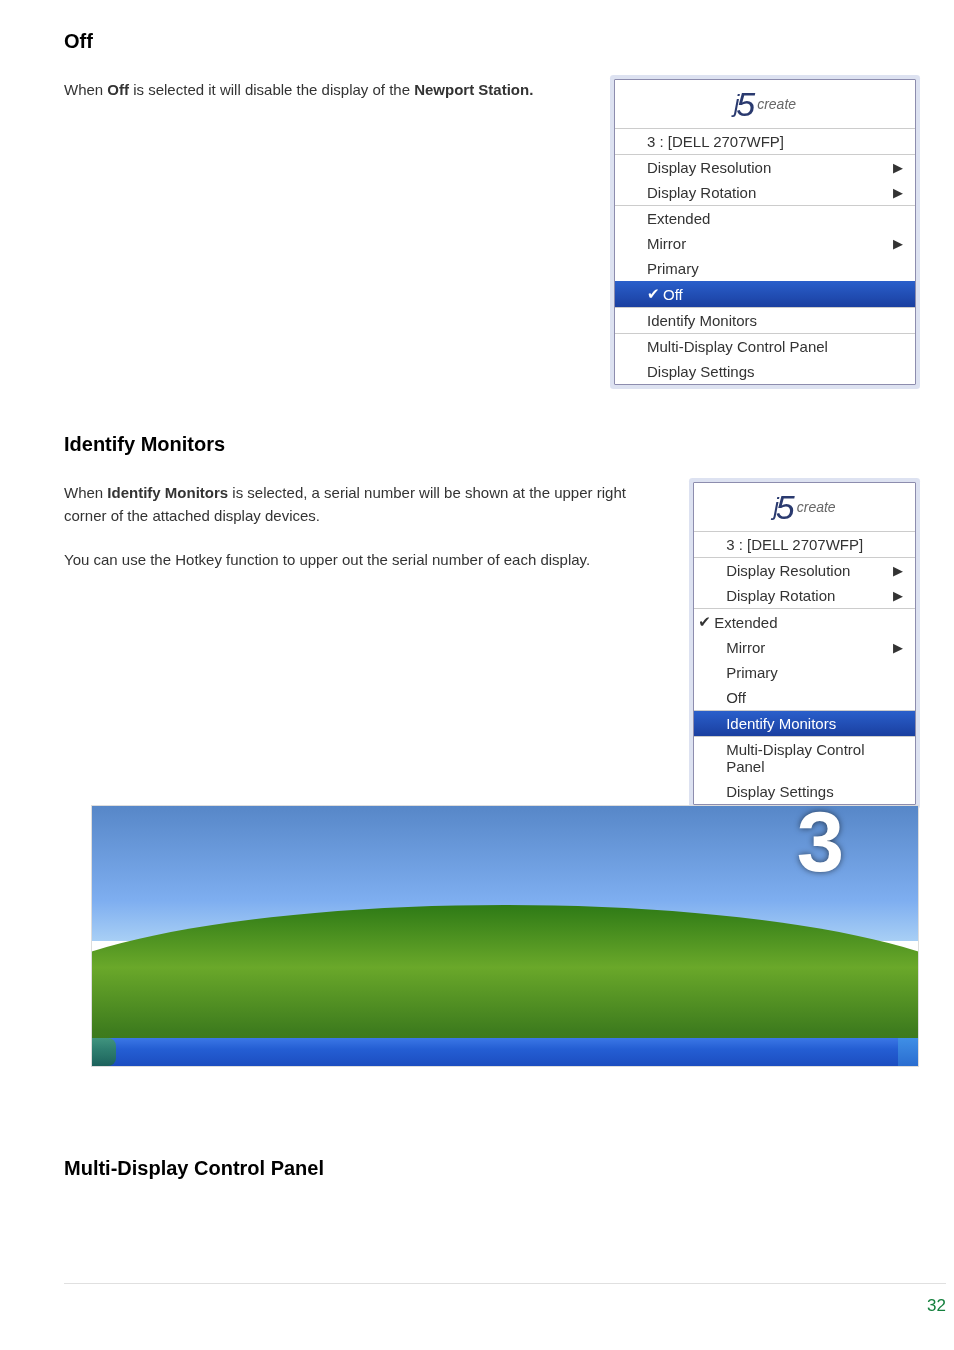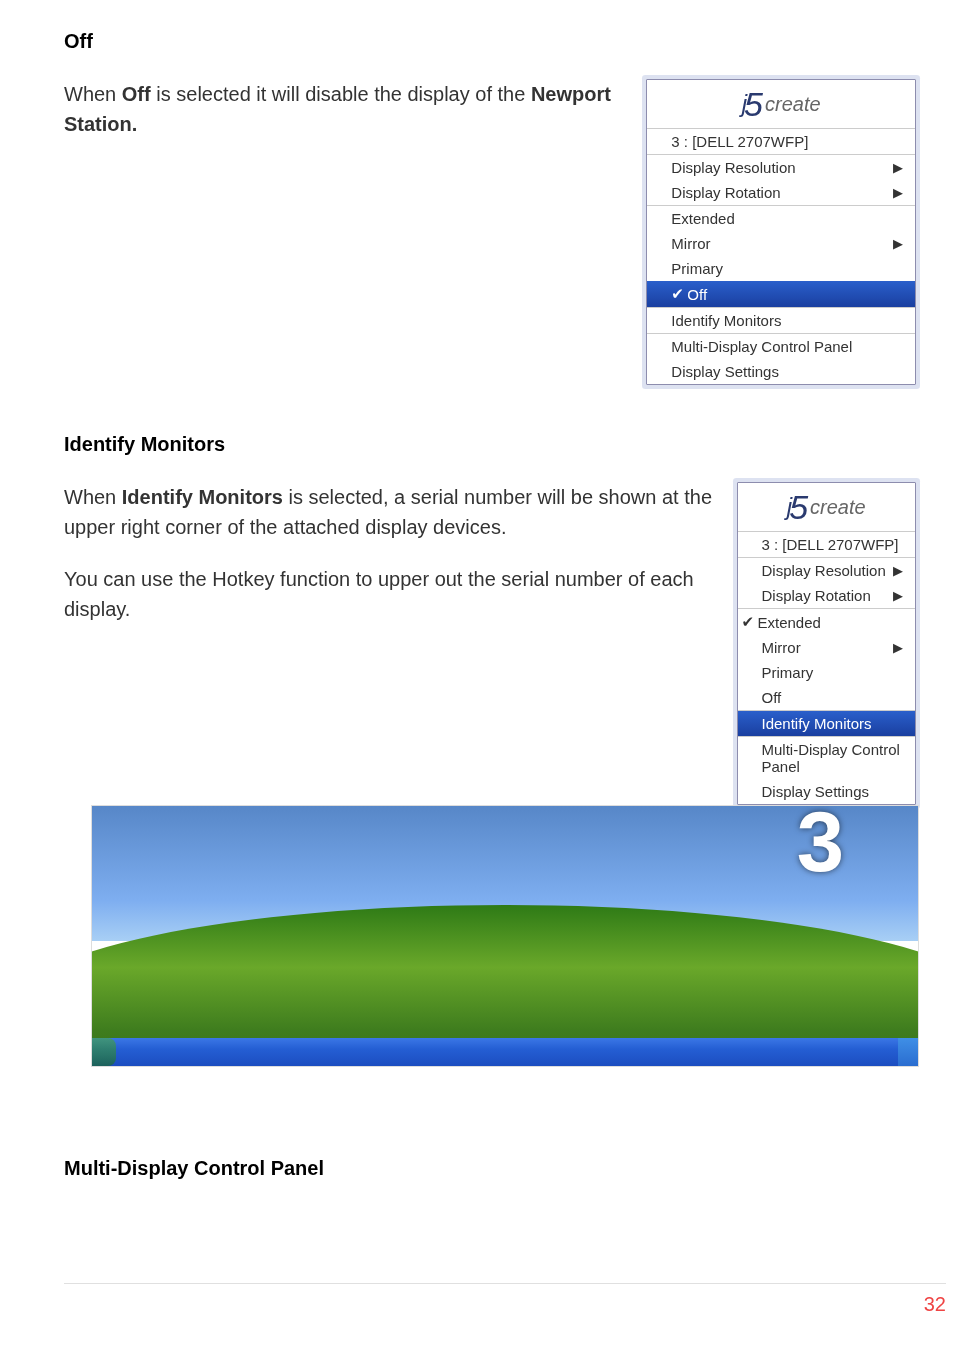--- a/index.html
+++ b/index.html
@@ -1,41 +1,41 @@
 <!DOCTYPE html>
 <html><head>
 <meta charset="utf-8">
 <style>
   html,body{margin:0;padding:0;font-family:"Segoe UI","Century Gothic",Arial,sans-serif;background:#fff;}
   .page{width:954px;height:1350px;position:relative;box-sizing:border-box;padding:30px 36px 0 36px;margin-left:28px;}
   .heading{font-weight:bold;font-size:20px;}
-  .body-text{font-size:20px;color:#333;line-height:1.5;font-family:"Century Gothic","Segoe UI",Arial,sans-serif;}
+  .body-text{font-size:15px;color:#333;line-height:1.5;font-family:"Century Gothic","Segoe UI",Arial,sans-serif;}
   .body-text .bold{font-weight:bold;}
   .section-row{display:flex;align-items:flex-start;gap:24px;}
   .text-col{flex:1 1 auto;min-width:0;}
   .menu-card{width:300px;background:#fff;border:1px solid #8d8dae;border-radius:1px;box-shadow:0 0 0 4px rgba(30,60,160,0.15);margin-right:30px;}
   .logo-row{height:48px;display:flex;align-items:center;justify-content:center;font-style:italic;color:#2a3a6f;font-size:24px;}
   .logo-row .j{color:#2a3a6f;font-weight:normal;margin-right:-3px;}
   .logo-row .five{font-size:34px;font-weight:normal;color:#2a3a6f;margin-right:2px;}
-  .logo-row .create{font-size:20px;color:#666;}
+  .logo-row .create{font-size:14px;color:#666;}
   .menu-divider{border-top:1px solid #ccc;}
-  .menu-item{display:flex;align-items:center;justify-content:space-between;padding:4px 12px 4px 24px;font-size:15px;color:#333;font-family:"Segoe UI",Arial,sans-serif;}
+  .menu-item{display:flex;align-items:center;justify-content:space-between;padding:4px 12px 4px 32px;font-size:15px;color:#333;font-family:"Segoe UI",Arial,sans-serif;}
   .menu-item.selected{background:linear-gradient(#2a5fcb,#1a3fa0);color:#fff;}
   .menu-item .check{width:16px;display:inline-block;}
   .menu-item .label{flex:1;}
   .menu-item .arrow{margin-left:auto;font-size:13px;}
   .wallpaper{margin-top:0;position:relative;width:826px;height:260px;overflow:hidden;border:1px solid #ddd;align-self:center;}
   .sky{position:absolute;inset:0;height:52%;background:linear-gradient(#5787c8,#7eaef0 70%,#a8cff5);}
   .hill{position:absolute;left:-10%;right:-10%;top:38%;height:80%;border-radius:50% 50% 0 0;background:linear-gradient(#2e7a16,#6aa82a 30%,#3f7d1e 60%,#2b5c14);}
   .overlay-num{position:absolute;top:6px;right:0;width:195px;height:60px;display:flex;align-items:center;justify-content:center;color:#fff;}
   .overlay-num span{font-size:85px;font-weight:bold;text-shadow:0 0 6px rgba(0,0,0,0.6);}
   .taskbar{position:absolute;left:0;right:0;bottom:0;height:28px;background:linear-gradient(#3b77e6,#245ed3 40%,#1c4dc0);display:flex;align-items:center;justify-content:space-between;}
   .start{height:100%;padding:0 12px;display:flex;align-items:center;background:linear-gradient(#45a83a,#2e8a27 60%,#1c6e19);color:#fff;font-size:11px;font-weight:bold;border-radius:0 8px 8px 0;opacity:0.6;}
   .tray{height:100%;padding:0 10px;display:flex;align-items:center;gap:6px;color:#fff;font-size:10px;background:linear-gradient(#3f8fe6,#2a6dd0);}
-  .page-num{position:absolute;bottom:34px;right:36px;font-size:20px;color:#ef4444;}
+  .page-num{position:absolute;bottom:34px;right:36px;font-size:17px;color:#15803d;}
   .footer-line{position:absolute;bottom:66px;left:36px;right:36px;height:1px;background:#e0e0e0;}
 </style>
 </head>
 <body>
 
 <div class="page">
 
   <div class="heading">Off</div>
 
   <div class="section-row" style="margin-top:26px;">

